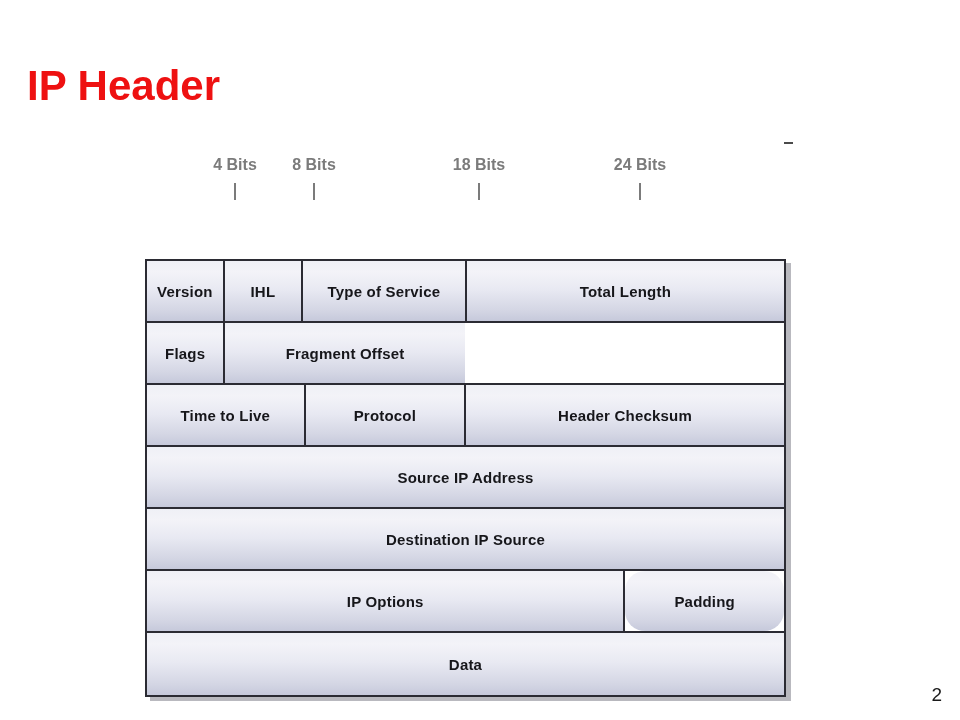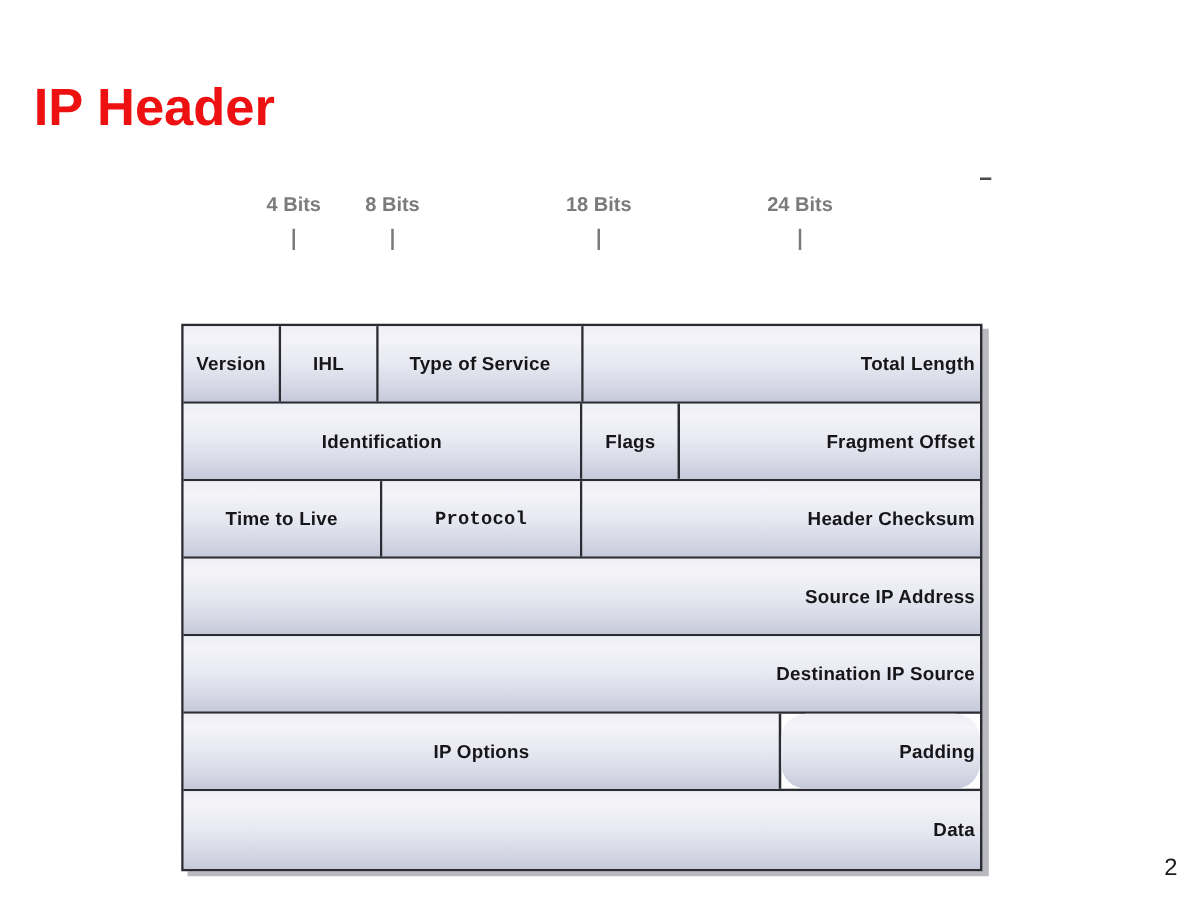--- a/index.html
+++ b/index.html
@@ -106,21 +106,20 @@
         #c6c9db 100%);
     font-size: 15px;
     font-weight: bold;
     color: #16161a;
     letter-spacing: 0.2px;
     white-space: nowrap;
     overflow: hidden;
   }
   .packet-cell:last-child {
     border-right: none;
-    justify-content: flex-end;
   }
   .packet-cell .cell-label {
     display: block;
     text-align: center;
     padding: 0 4px;
   }
 </style>
 </head>
 <body>
 
@@ -156,35 +155,32 @@
         <span class="cell-label">IHL</span>
       </div>
       <div class="packet-cell" style="flex: 0 0 25.7%;">
         <span class="cell-label">Type of Service</span>
       </div>
       <div class="packet-cell" style="flex: 0 0 49.8%;">
         <span class="cell-label">Total Length</span>
       </div>
     </div>
     <div class="packet-row">
-      <div class="packet-cell" style="flex: 0 0 50.1%;">
-        <span class="cell-label">Identification</span>
-      </div>
       <div class="packet-cell" style="flex: 0 0 12.3%;">
         <span class="cell-label">Flags</span>
       </div>
       <div class="packet-cell" style="flex: 0 0 37.6%;">
         <span class="cell-label">Fragment Offset</span>
       </div>
     </div>
     <div class="packet-row">
       <div class="packet-cell" style="flex: 0 0 24.9%;">
         <span class="cell-label">Time to Live</span>
       </div>
-      <div class="packet-cell" style="flex: 0 0 25.2%; font-family: Liberation Mono, monospace;">
+      <div class="packet-cell" style="flex: 0 0 25.2%;">
         <span class="cell-label">Protocol</span>
       </div>
       <div class="packet-cell" style="flex: 0 0 49.9%;">
         <span class="cell-label">Header Checksum</span>
       </div>
     </div>
     <div class="packet-row">
       <div class="packet-cell" style="flex: 0 0 100%;">
         <span class="cell-label">Source IP Address</span>
       </div>

